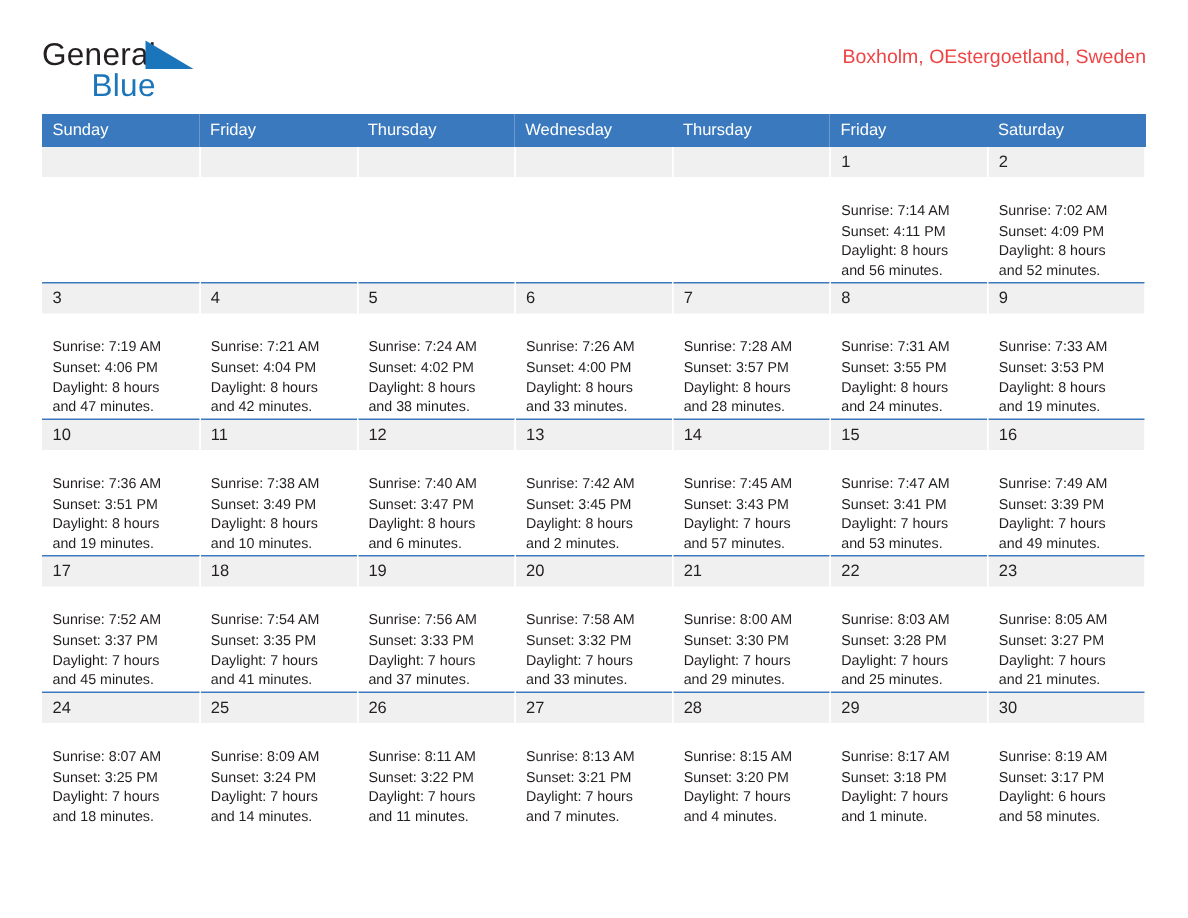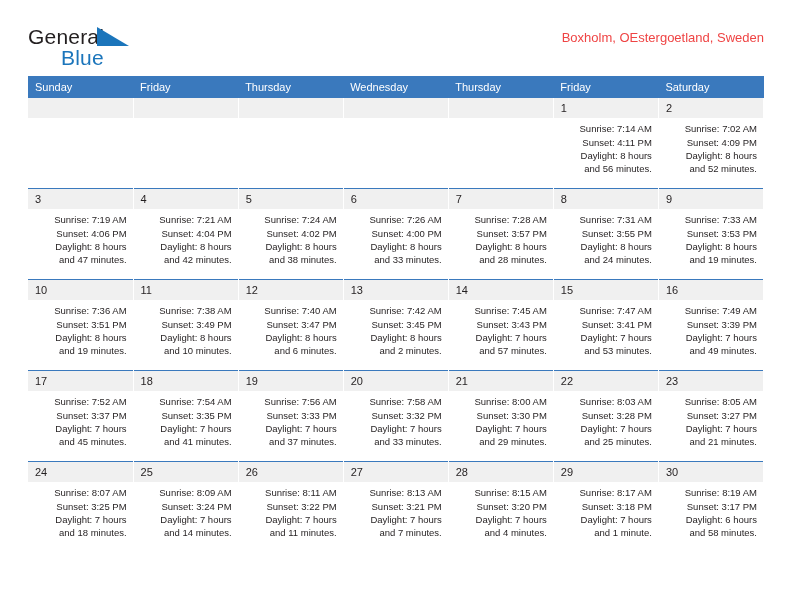--- a/index.html
+++ b/index.html
@@ -120,25 +120,24 @@
     font-size: 11px;
     color: #231f20;
     padding: 4px 0 4px 7px;
     line-height: 1.1;
     min-height: 12px;
   }
   .daynum.empty {
     color: transparent;
   }
   .details {
-    padding: 4px 6px 0 7px;
+    padding: 16px 6px 0 7px;
     font-size: 9.5px;
     line-height: 13.4px;
     color: #231f20;
-    text-align: right;
   }
   .details div {
     white-space: nowrap;
   }
 </style>
 </head>
 <body>
 
 <div class="page">
 

